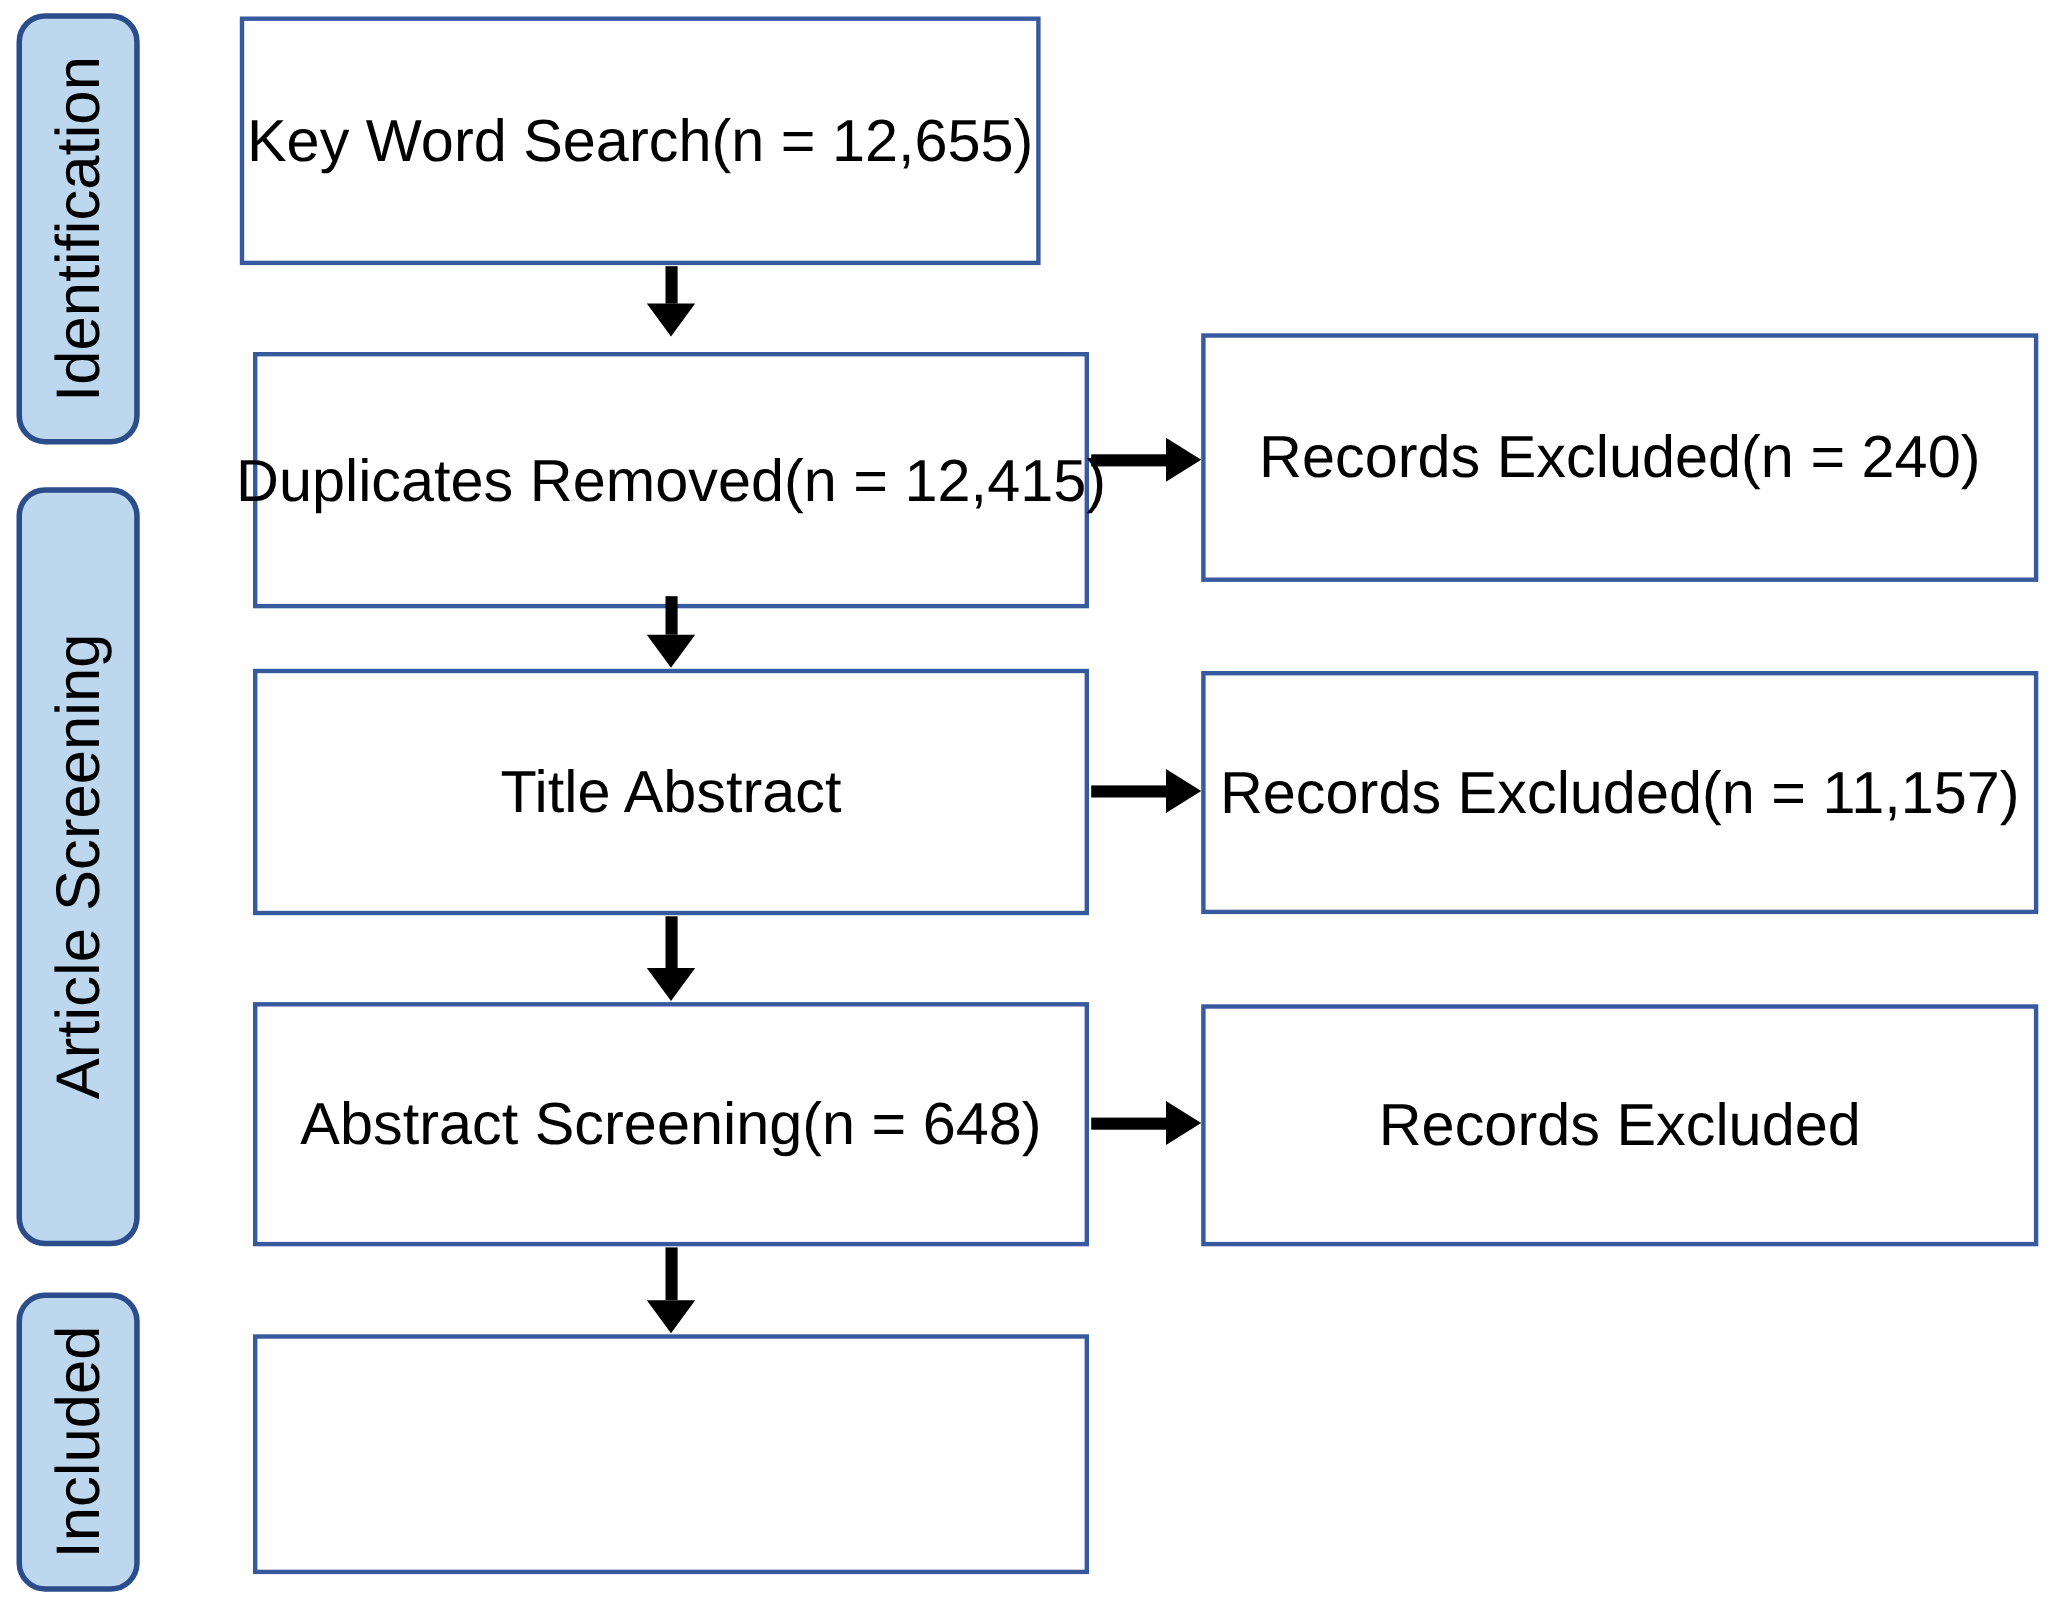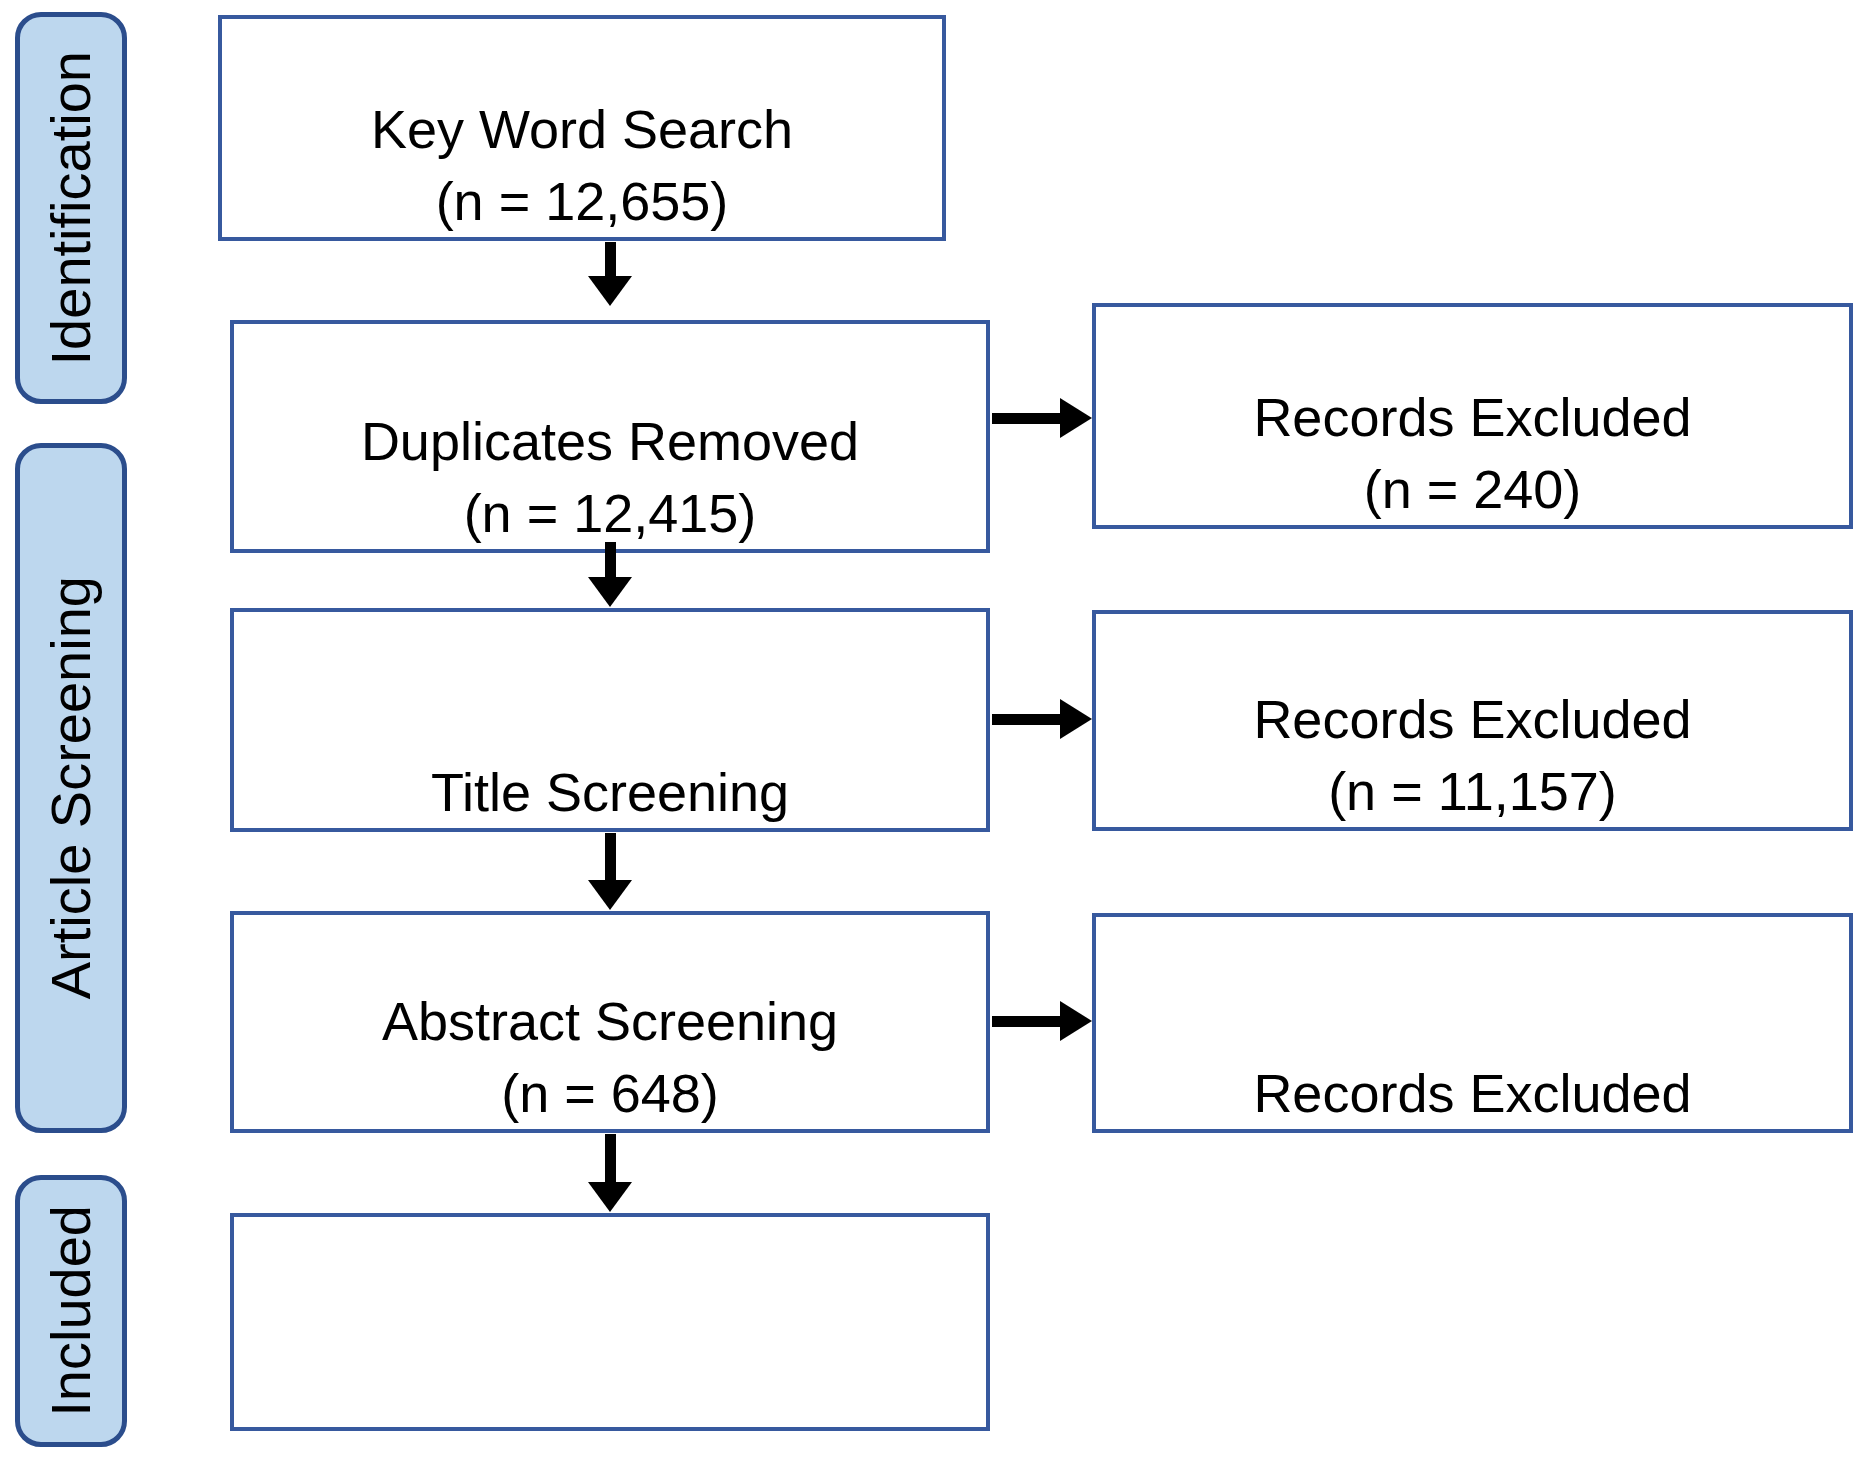--- a/index.html
+++ b/index.html
@@ -38,23 +38,23 @@
   #stage-article        { top: 443px;  height: 690px; }
   #stage-included       { top: 1175px; height: 272px; }
 
   
   .fbox {
     position: absolute;
     box-sizing: border-box;
     background: #ffffff;
     border: 4px solid #37599E;
     display: flex;
-    flex-direction: column;
+    flex-direction: row;
     align-items: center;
-    justify-content: flex-end;
+    justify-content: center;
     text-align: center;
   }
   .fbox .line { font-size: 54px; line-height: 72px; white-space: nowrap; }
 
   #box-keyword    { left: 218px;  top: 15px;   width: 728px; height: 226px; }
   #box-duplicates { left: 230px;  top: 320px;  width: 760px; height: 233px; }
   #box-title      { left: 230px;  top: 608px;  width: 760px; height: 224px; }
   #box-abstract   { left: 230px;  top: 911px;  width: 760px; height: 222px; }
   #box-fulltext   { left: 230px;  top: 1213px; width: 760px; height: 218px; }
   #box-fulltext .line { font-size: 52px; line-height: 70px; }
@@ -121,21 +121,21 @@
     <div class="line">Key Word Search</div>
     <div class="line">(n = 12,655)</div>
   </div>
 
   <div class="fbox" id="box-duplicates">
     <div class="line">Duplicates Removed</div>
     <div class="line">(n = 12,415)</div>
   </div>
 
   <div class="fbox" id="box-title">
-    <div class="line">Title Screening</div>
+    <div class="line">Title Abstract</div>
   </div>
 
   <div class="fbox" id="box-abstract">
     <div class="line">Abstract Screening</div>
     <div class="line">(n = 648)</div>
   </div>
 
   <div class="fbox" id="box-fulltext">
   </div>
 

